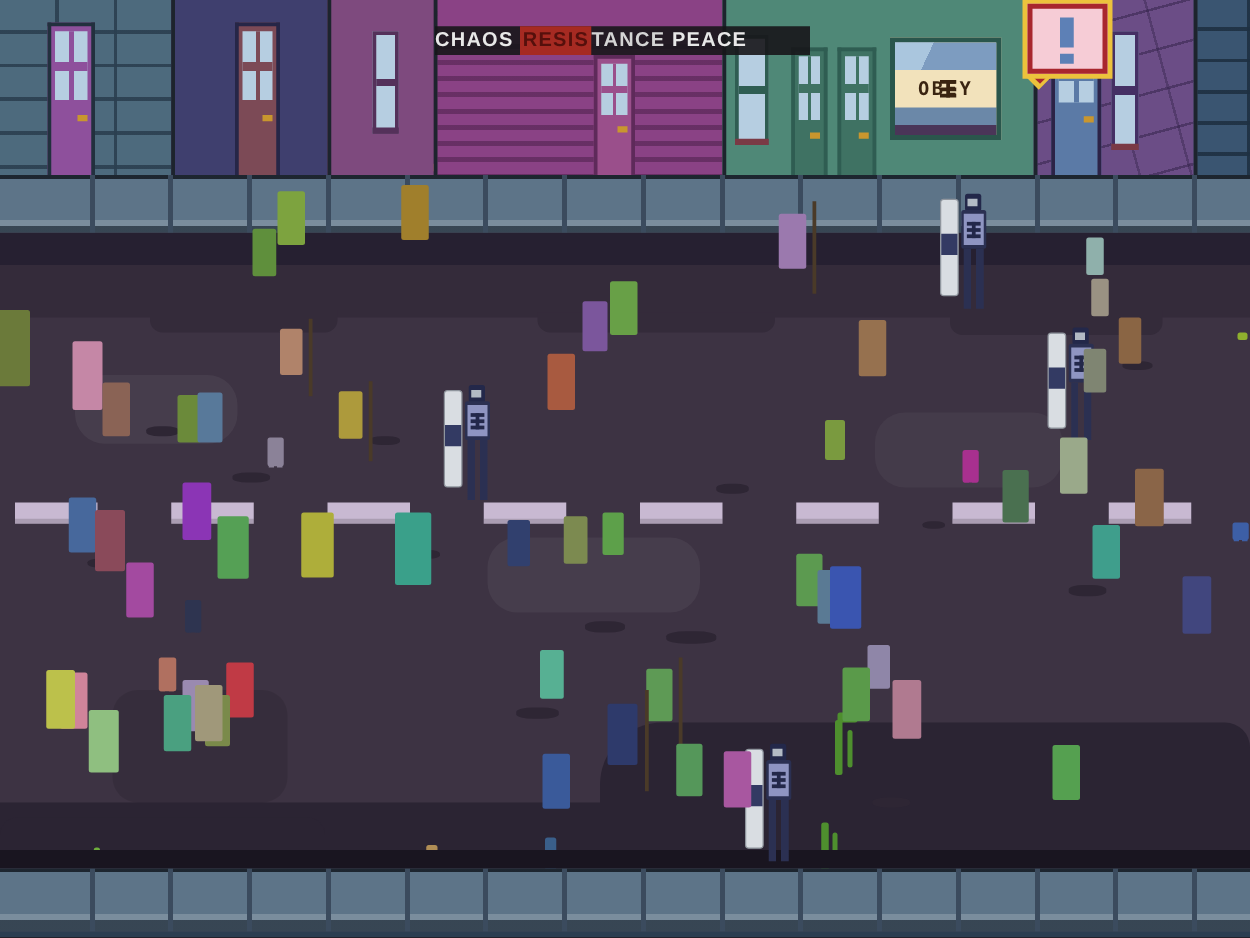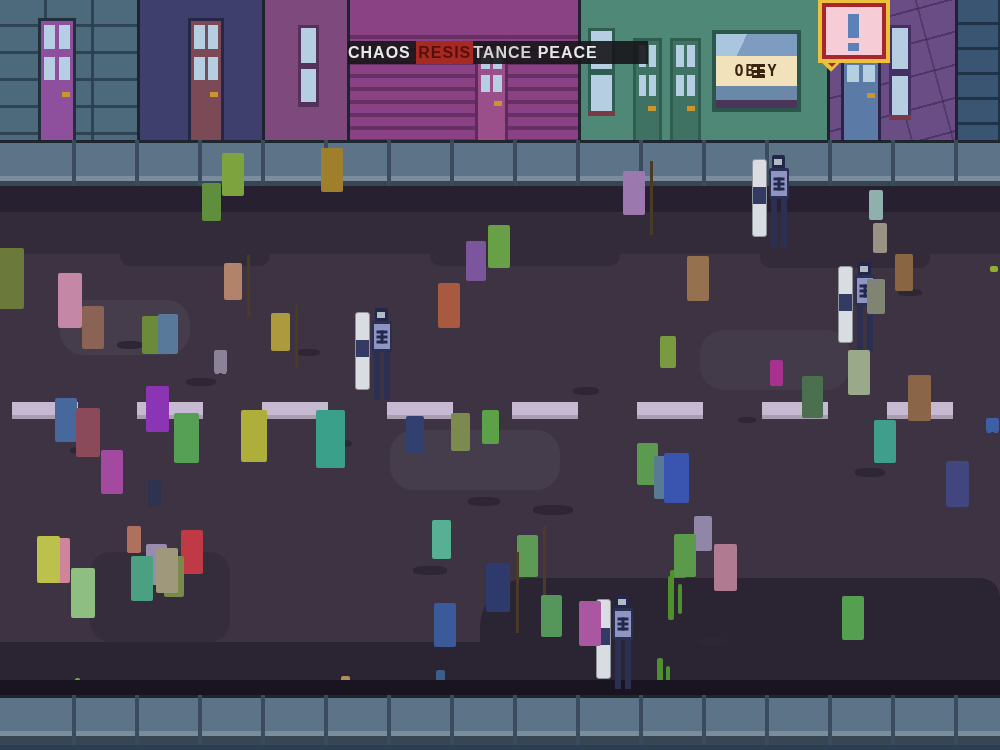--- a/index.html
+++ b/index.html
@@ -67,21 +67,21 @@
   #obey-band{position:relative;width:100%;height:30px;background:#f2e2bb;
     display:flex;align-items:center;justify-content:center;
     font:bold 15px "DejaVu Sans Mono",monospace;letter-spacing:2px;color:#3a2410;}
   #obey-glass-bottom{position:relative;width:100%;height:14px;background:#6b88a8;}
   #obey-sill{position:relative;width:100%;height:8px;background:#4a3558;}
   .obey-emblem{width:13px;height:14px;margin-left:3px;--ec:#3a2410;}
 
   
   #hud{left:348px;top:21px;width:300px;height:23px;z-index:55;background:rgba(23,22,26,.9);
        font:bold 16px "Liberation Sans",sans-serif;letter-spacing:1px;color:#e8e8e8;
-       line-height:23px;margin-top:20px;}
+       line-height:23px;}
   #hud-left{left:5px;top:0;}
   #hud-center{left:112px;top:0;}
   #hud-center .hl{background:#a62a22;color:#55100c;padding:3px 2px;}
   #hud-center .rest{color:#d4d4d4;}
   #hud-right{right:5px;top:0;left:auto;}
   #hud span{position:static;}
 
   
   #bubble-tail-o{left:822px;top:50px;width:18px;height:18px;background:#ecc23c;
       transform:rotate(45deg);z-index:58;}

